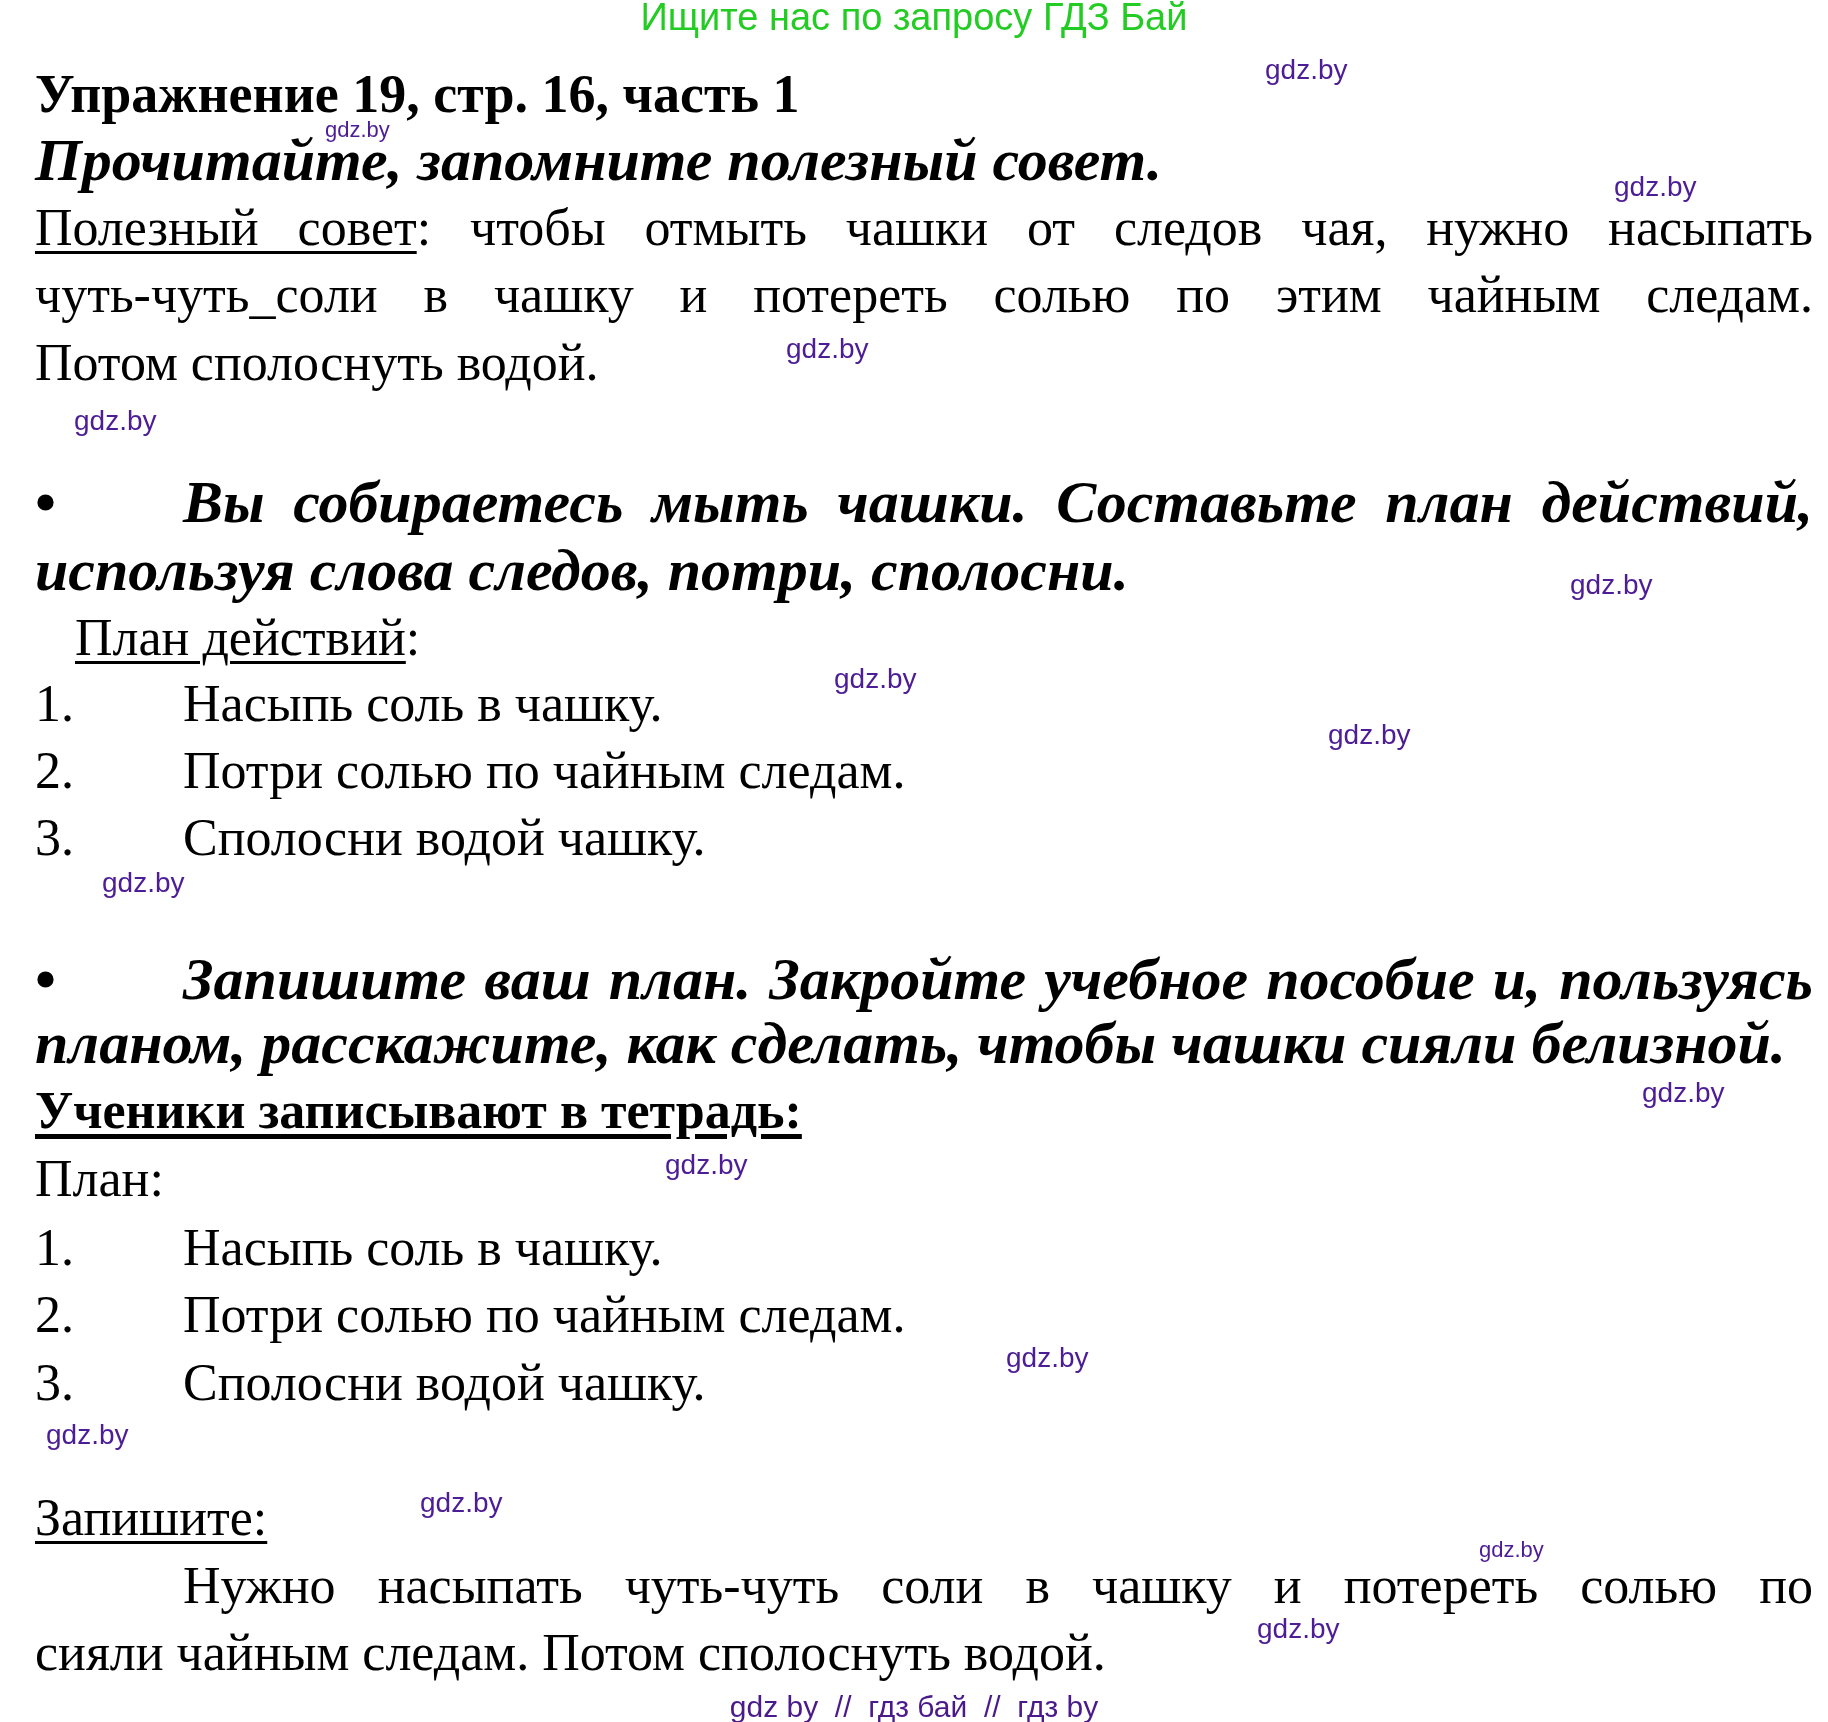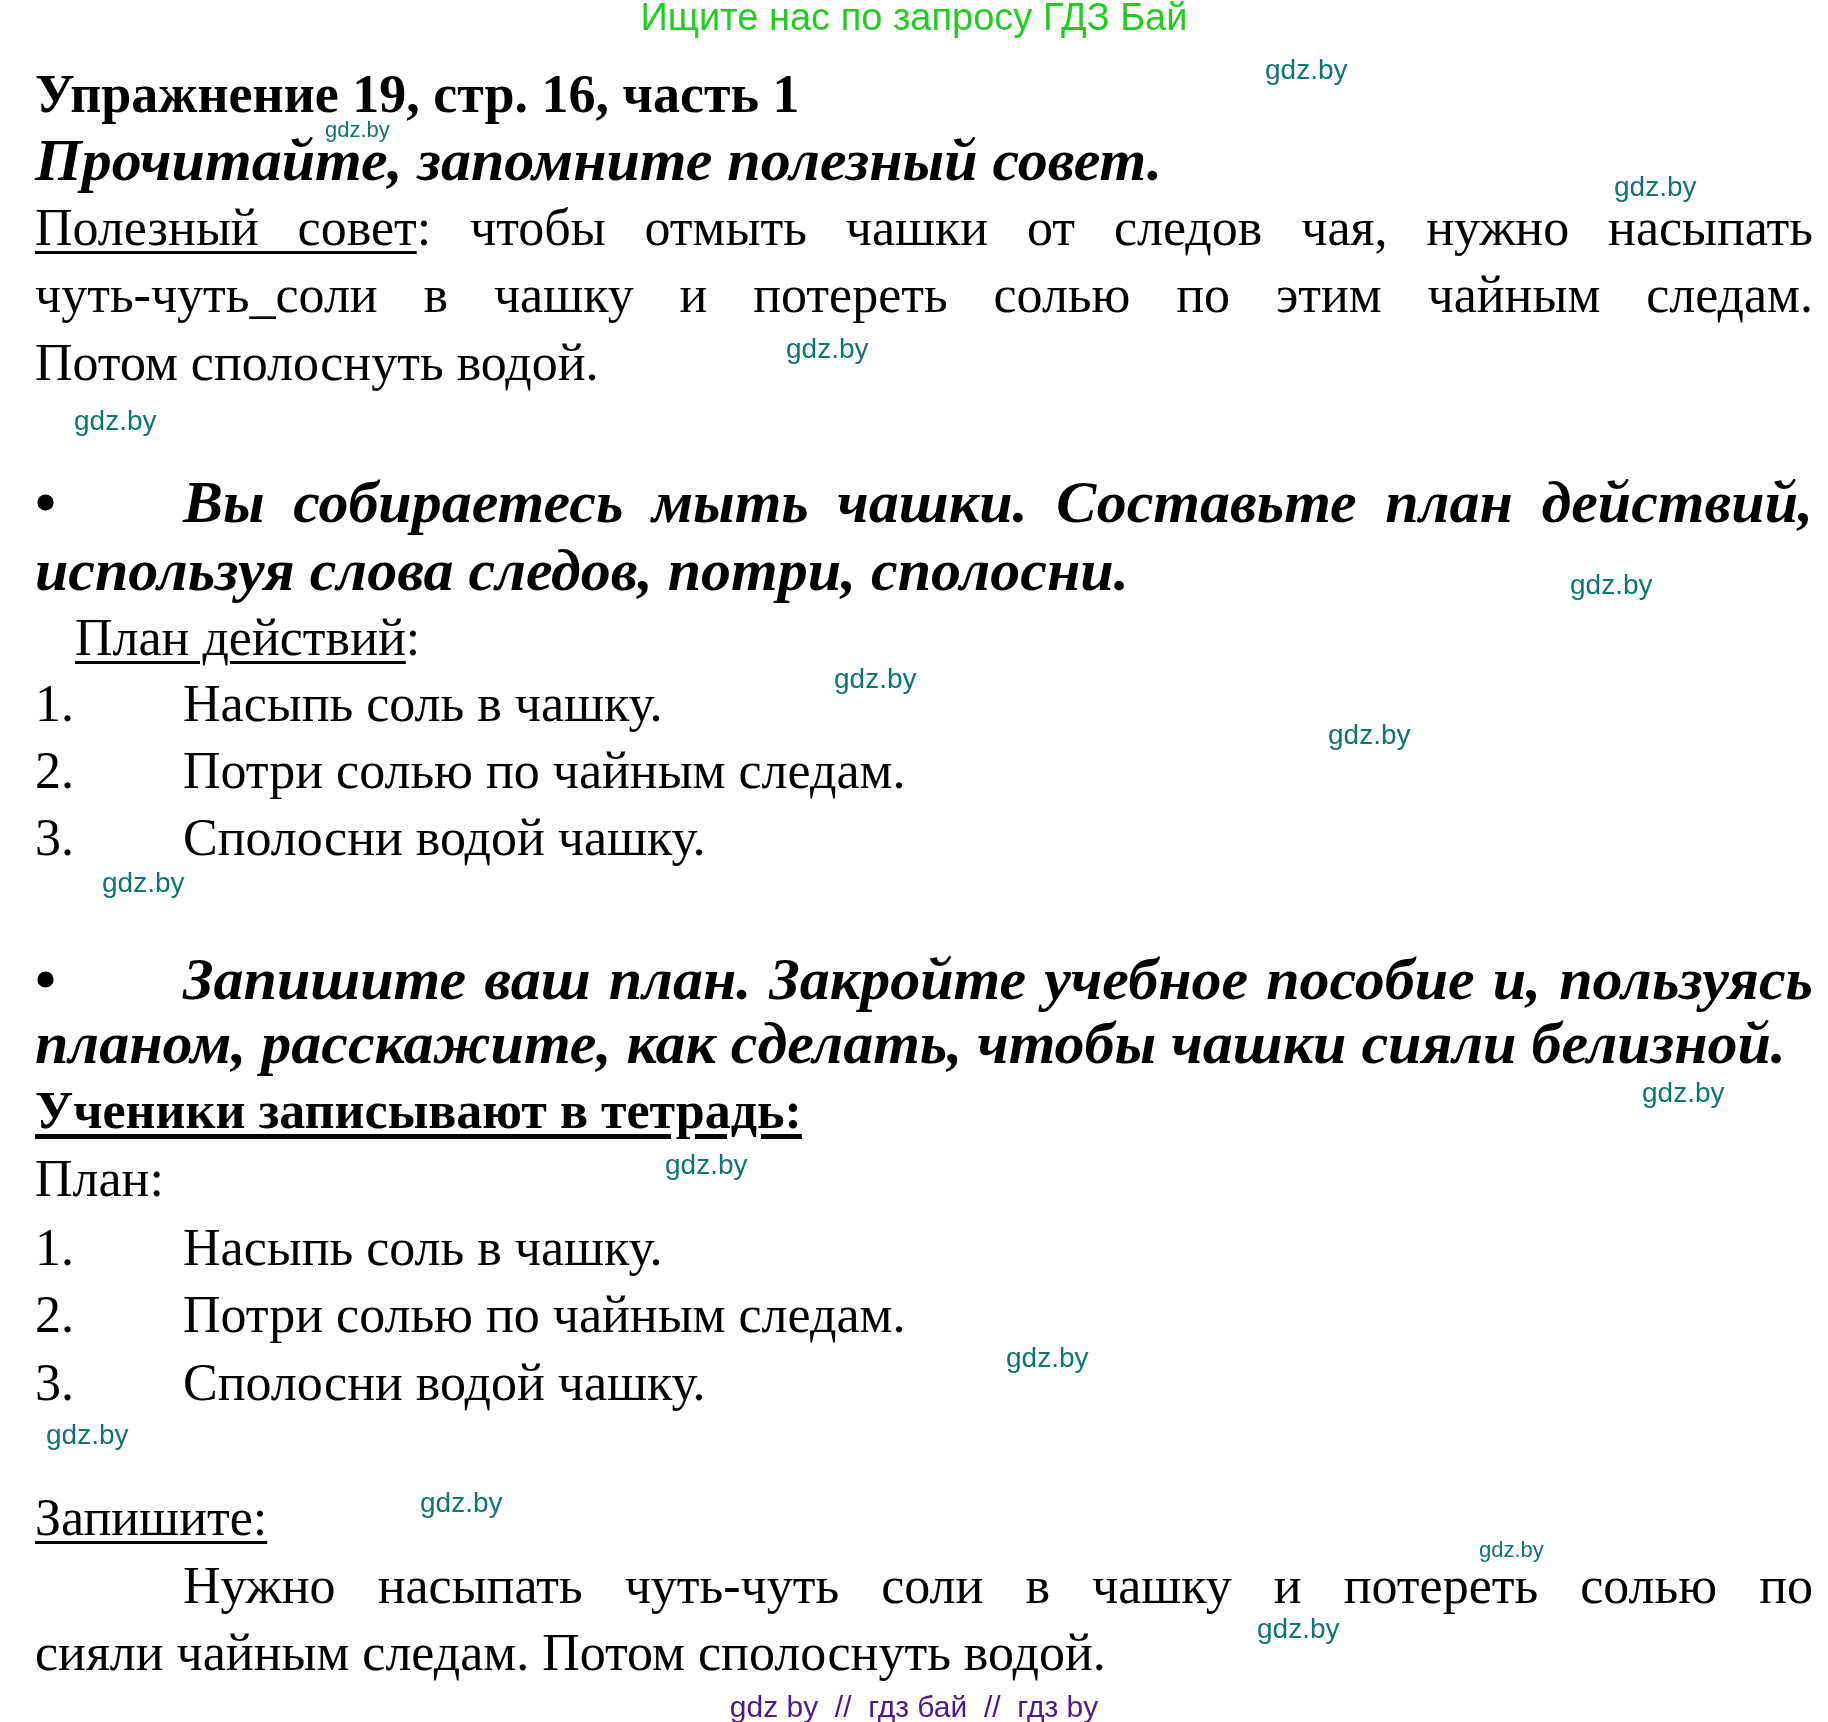--- a/index.html
+++ b/index.html
@@ -5,21 +5,21 @@
   html, body { margin: 0; padding: 0; background: #ffffff; }
   body { width: 1828px; height: 1722px; position: relative; overflow: hidden; font-family: "Liberation Serif", serif; color: #000; }
   .abs { position: absolute; white-space: nowrap; }
   .header-note { left: 0; width: 1828px; top: 0; text-align: center; font-family: "Liberation Sans", sans-serif; font-size: 38px; line-height: 34px; color: #22cc22; }
   .title { left: 35px; top: 62px; font-size: 54px; font-weight: bold; line-height: 64px; }
   .task { font-size: 60px; font-weight: bold; font-style: italic; line-height: 64px; }
   .body { font-size: 52px; line-height: 64px; }
   .just { left: 35px; width: 1778px; text-align: justify; text-align-last: justify; white-space: nowrap; }
   .u { text-decoration: underline; text-underline-offset: 6px; text-decoration-thickness: 3px; }
   .ub { text-decoration: underline; text-underline-offset: 6px; text-decoration-thickness: 5px; }
-  .wm { font-family: "Liberation Sans", sans-serif; font-size: 28px; line-height: 30px; color: #0f766e; position: absolute; white-space: nowrap; }
+  .wm { font-family: "Liberation Sans", sans-serif; font-size: 28px; line-height: 30px; color: #4c1d95; position: absolute; white-space: nowrap; }
   .wm.sm { font-size: 22px; line-height: 24px; }
   .num { display: inline-block; width: 148px; }
   .bullet { display: inline-block; width: 148px; font-style: normal; }
   .footer { left: 0; width: 1828px; top: 1690px; text-align: center; font-family: "Liberation Sans", sans-serif; font-size: 30px; line-height: 34px; color: #4b1a8a; }
 </style>
 </head>
 <body>
 
 <div class="abs header-note">Ищите нас по запросу ГДЗ Бай</div>
 

